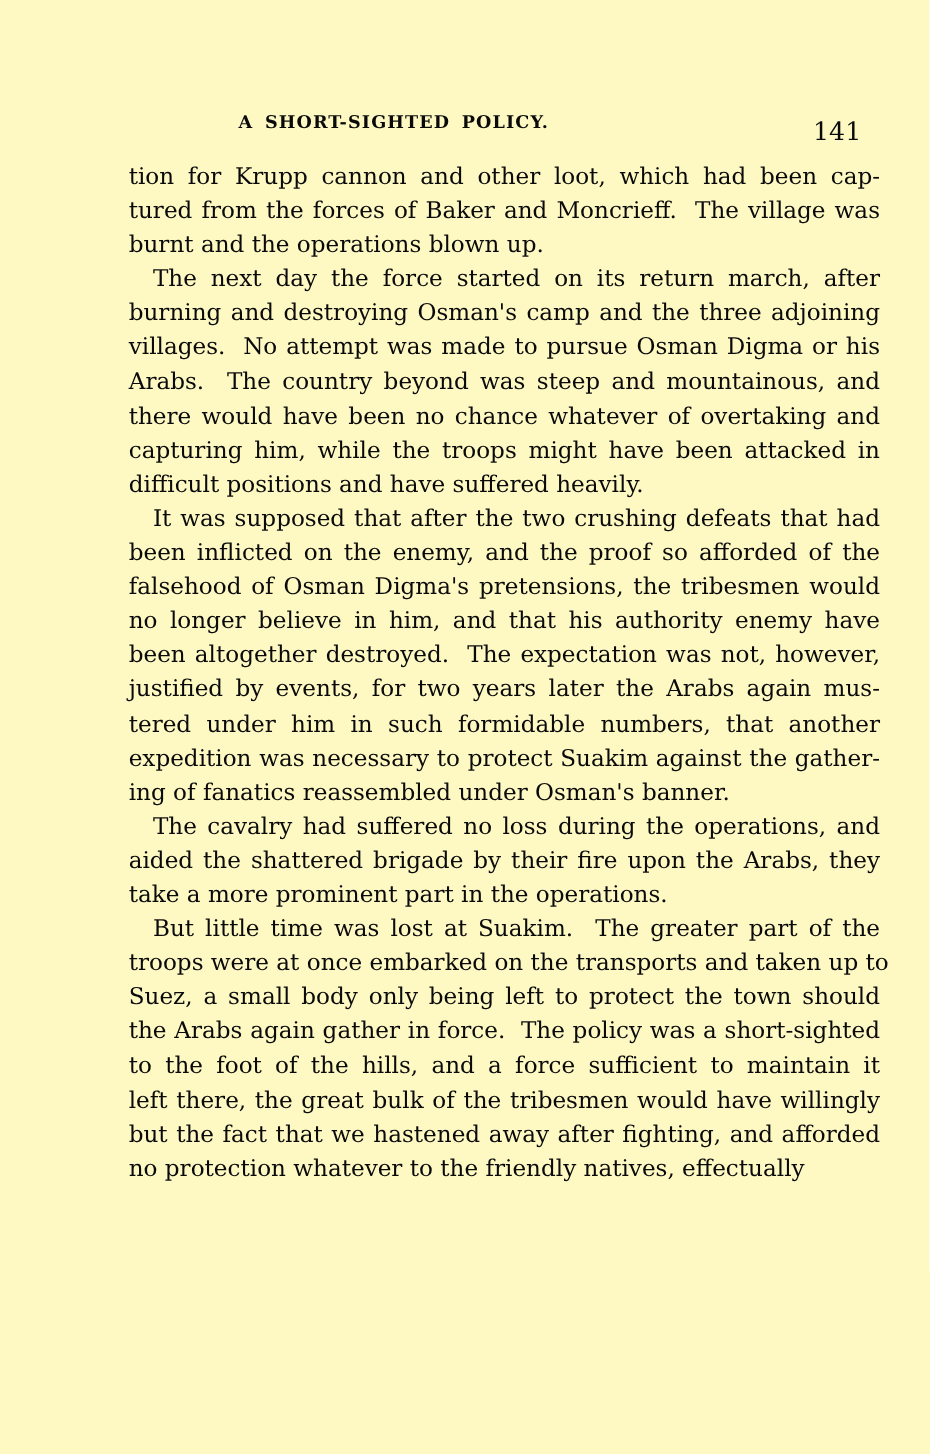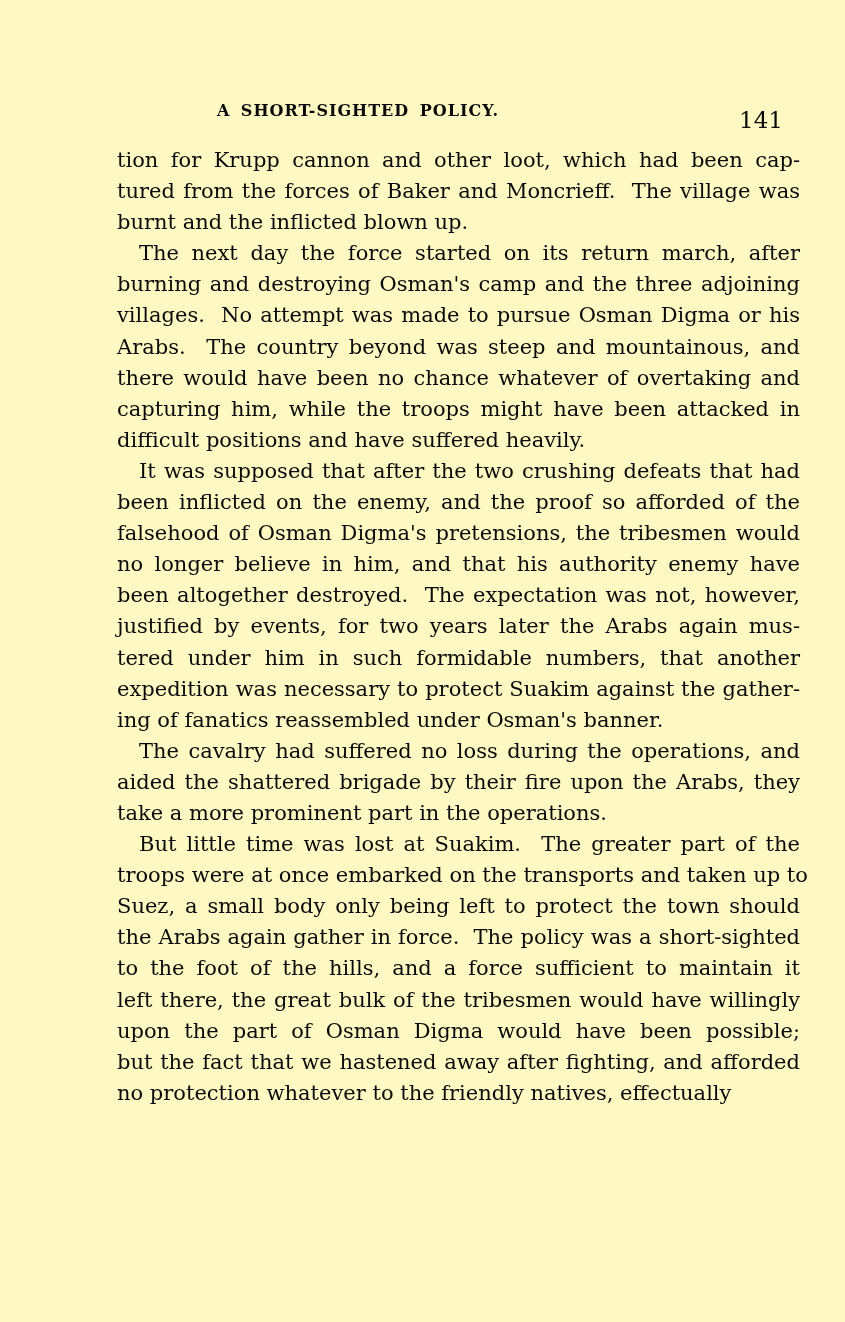--- a/index.html
+++ b/index.html
@@ -65,21 +65,21 @@
 <body>
 
 <div class="page">
   <header>
     <div class="running-title">A SHORT-SIGHTED POLICY.</div>
     <div class="page-number">141</div>
   </header>
   <main class="body-text">
       <div class="line">tion for Krupp cannon and other loot, which had been cap-</div>
       <div class="line">tured from the forces of Baker and Moncrieff.&nbsp; The village was</div>
-      <div class="line end">burnt and the inflicted blown up.</div>
+      <div class="line end">burnt and the operations blown up.</div>
       <div class="line indent">The next day the force started on its return march, after</div>
       <div class="line">burning and destroying Osman's camp and the three adjoining</div>
       <div class="line">villages.&nbsp; No attempt was made to pursue Osman Digma or his</div>
       <div class="line">Arabs.&nbsp; The country beyond was steep and mountainous, and</div>
       <div class="line">there would have been no chance whatever of overtaking and</div>
       <div class="line">capturing him, while the troops might have been attacked in</div>
       <div class="line end">difficult positions and have suffered heavily.</div>
       <div class="line indent">It was supposed that after the two crushing defeats that had</div>
       <div class="line">been inflicted on the enemy, and the proof so afforded of the</div>
       <div class="line">falsehood of Osman Digma's pretensions, the tribesmen would</div>
@@ -91,17 +91,16 @@
       <div class="line end">ing of fanatics reassembled under Osman's banner.</div>
       <div class="line indent">The cavalry had suffered no loss during the operations, and</div>
       <div class="line">aided the shattered brigade by their fire upon the Arabs, they</div>
       <div class="line end">take a more prominent part in the operations.</div>
       <div class="line indent">But little time was lost at Suakim.&nbsp; The greater part of the</div>
       <div class="line">troops were at once embarked on the transports and taken up to</div>
       <div class="line">Suez, a small body only being left to protect the town should</div>
       <div class="line">the Arabs again gather in force.&nbsp; The policy was a short-sighted</div>
       <div class="line">to the foot of the hills, and a force sufficient to maintain it</div>
       <div class="line">left there, the great bulk of the tribesmen would have willingly</div>
-      <div class="line">upon the part of Osman Digma would have been possible;</div>
       <div class="line">but the fact that we hastened away after fighting, and afforded</div>
       <div class="line end">no protection whatever to the friendly natives, effectually</div>
     </main>
 </div>
 
 </body></html>

